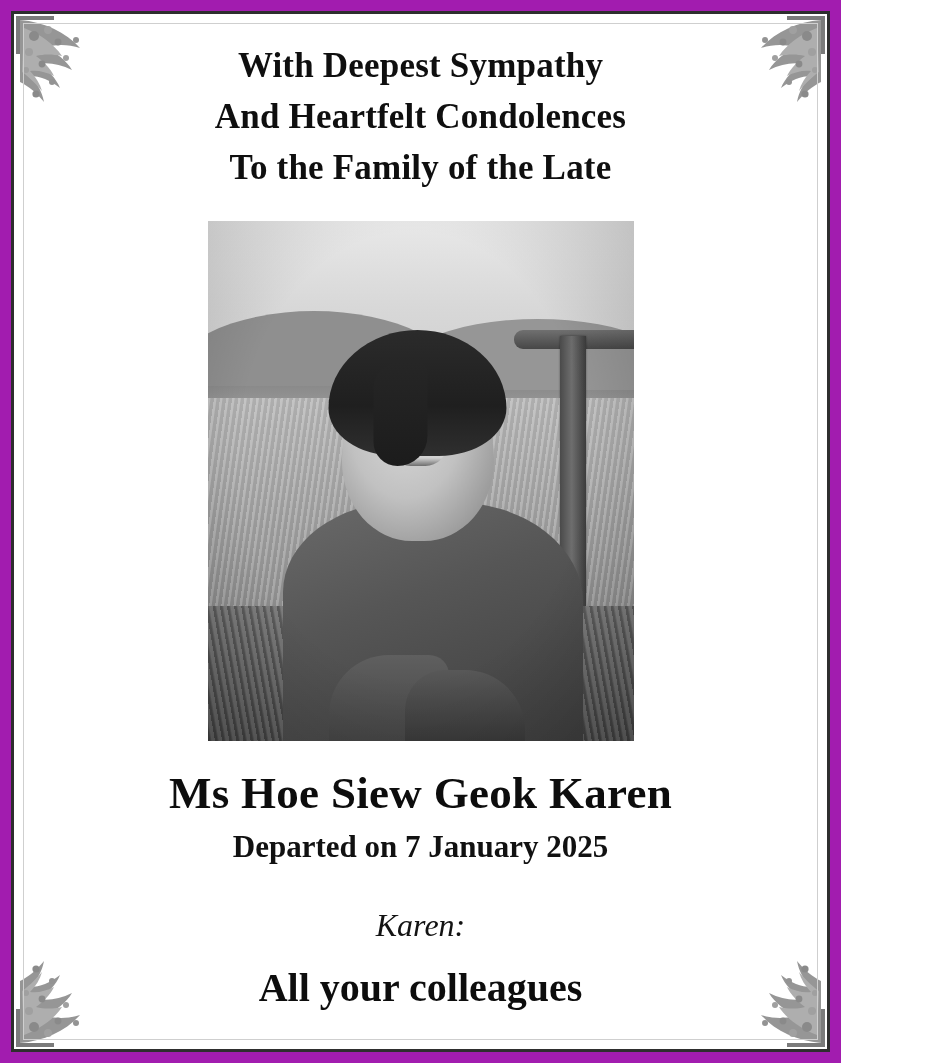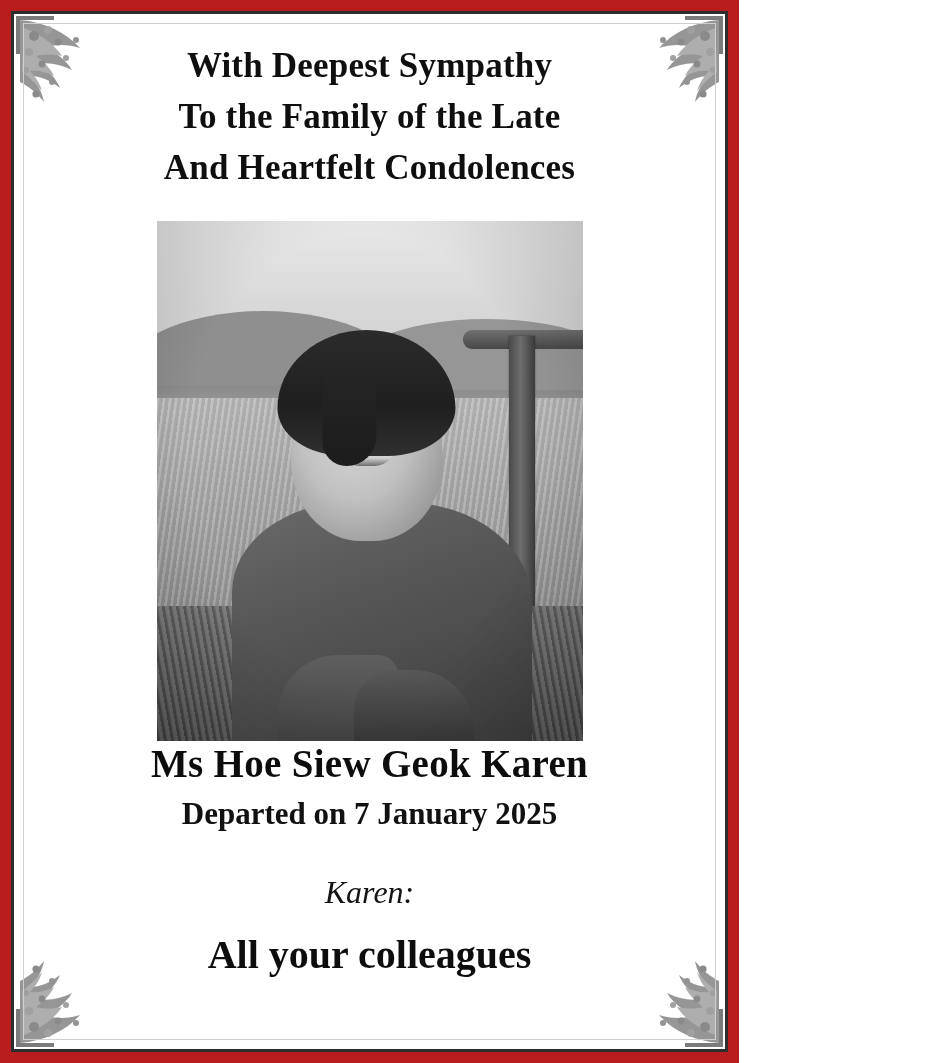--- a/index.html
+++ b/index.html
@@ -11,24 +11,24 @@
     width: 933px;
     height: 1063px;
     font-family: "Liberation Serif", serif;
     color: #111111;
     overflow: hidden;
   }
 
   
   .notice {
     position: relative;
-    width: 739px;
+    width: 841px;
     height: 1063px;
     box-sizing: border-box;
-    background: #b91c1c;
+    background: #a21caf;
     padding: 11px;
   }
   .notice-inner {
     position: relative;
     width: 100%;
     height: 100%;
     box-sizing: border-box;
     background: #ffffff;
     border: 3px solid #2e2e2e;
     overflow: hidden;
@@ -176,22 +176,23 @@
     background: linear-gradient(180deg,#efe9e4 0%, #d8cfc8 60%, #7c6a62 100%);
     border-radius: 0 0 30px 30px;
     border-top: 2px solid #6f6059;
   }
   .ph-vignette {
     position:absolute; inset:0;
     background: radial-gradient(ellipse at 48% 45%, rgba(0,0,0,0) 55%, rgba(0,0,0,0.20) 100%);
   }
 
   .name {
+    margin-top: 26px;
     font-weight: bold;
-    font-size: 39px;
+    font-size: 45px;
     letter-spacing: 0.3px;
     color: #0d0d0d;
   }
   .departed {
     margin-top: 10px;
     font-weight: bold;
     font-size: 31px;
     color: #111111;
   }
   .from-label {
@@ -287,22 +288,22 @@
           <circle cx="62" cy="26" r="3" fill="#7a7a7a"></circle>
           <path d="M2 2 L40 2 L40 6 L6 6 L6 40 L2 40 Z" fill="#5c5c5c"></path>
         </g>
       </svg>
     </div>
 
     <div class="content">
 
       <div>
         <div class="header-line">With Deepest Sympathy</div>
+        <div class="header-line">And Heartfelt Condolences</div>
         <div class="header-line">To the Family of the Late</div>
-        <div class="header-line">And Heartfelt Condolences</div>
       </div>
 
       <div class="portrait-wrap">
         <div class="ph-sky"></div>
         <div class="ph-hills"></div>
         <div class="ph-field"></div>
         <div class="ph-rail-h"></div>
         <div class="ph-rail-v"></div>
         <div class="ph-field-dark"></div>
         <div class="ph-body">

